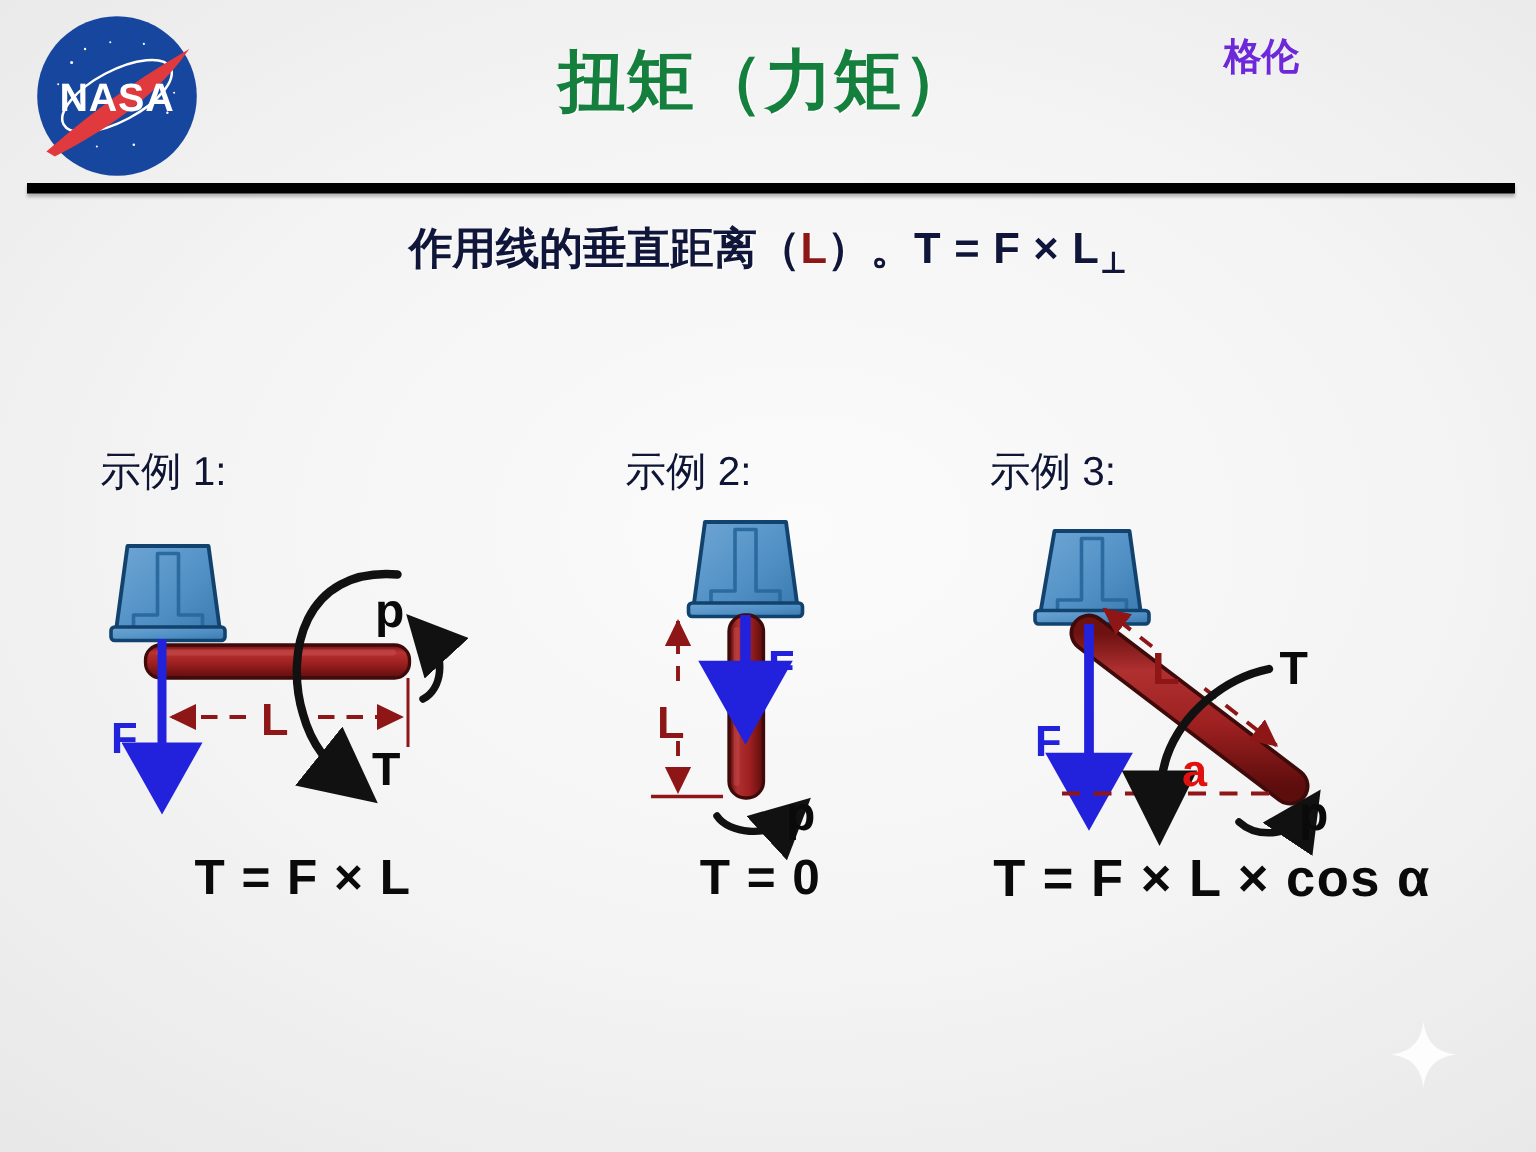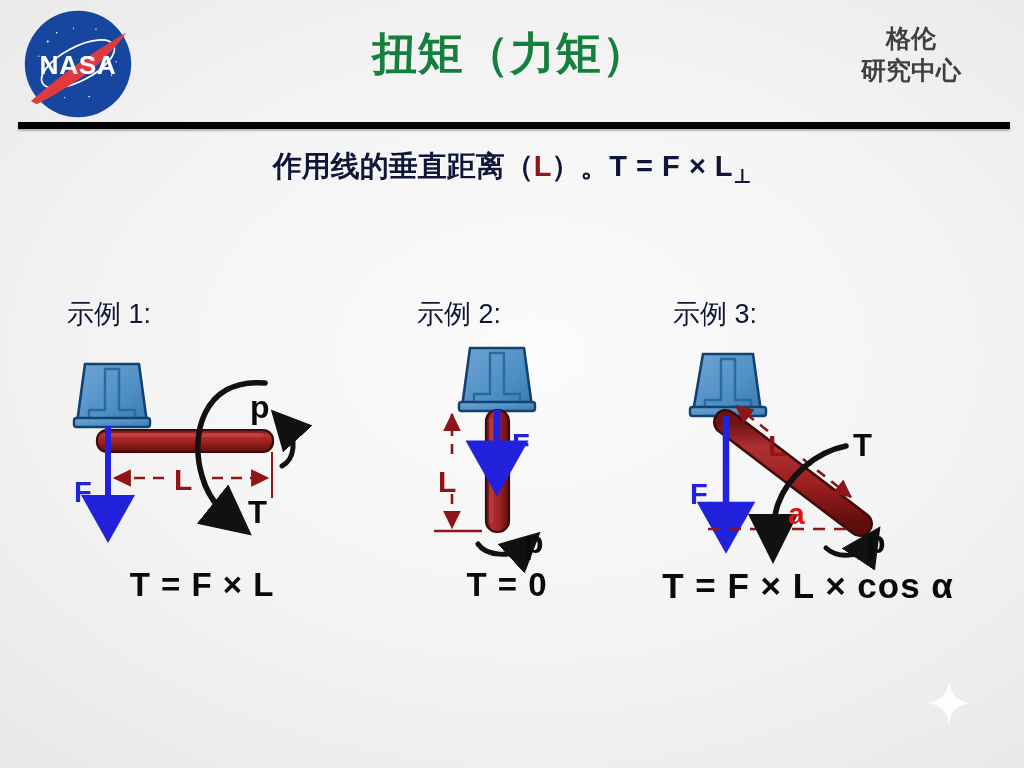--- a/index.html
+++ b/index.html
@@ -24,23 +24,23 @@
   }
   #slide-title {
     position: absolute; left: 160px; top: 24px; width: 700px;
     text-align: center;
     font-size: 45px; font-weight: bold; letter-spacing: 1px;
     color: #15803d;
     text-shadow: 1px 1px 0 rgba(255,255,255,0.85);
   }
   #center-name {
     position: absolute; right: 18px; top: 22px; width: 190px;
-    text-align: center;
+    text-align: left;
     font-size: 25px; font-weight: bold; line-height: 1.28;
-    color: #404040;
+    color: #6d28d9;
   }
   #header-rule {
     position: absolute; left: 18px; top: 122px; width: 992px; height: 7px;
     background: #000;
     box-shadow: 0 2px 2px rgba(0,0,0,0.25);
   }
 
   
   #statement {
     position: absolute; left: 62px; top: 144px; width: 900px;
@@ -62,21 +62,21 @@
   #example-3 { left: 648px; width: 320px; }
 
   .ex-label {
     position: absolute; top: 0;
     font-size: 27px; font-weight: normal; color: #0f1535;
     text-shadow: 1px 1px 0 rgba(255,255,255,0.7);
     white-space: nowrap;
   }
   #example-1 .ex-label { left: 15px; }
   #example-2 .ex-label { left: 18px; margin-left: 17px; }
-  #example-3 .ex-label { left: 25px; text-align: center; }
+  #example-3 .ex-label { left: 12px; text-align: center; }
 
   .ex-figure { position: absolute; top: 30px; left: 0; }
 
   .ex-formula {
     position: absolute; top: 270px; width: 100%;
     text-align: center;
     font-size: 33px; font-weight: bold; color: #0a0a0a;
     letter-spacing: 1px;
     white-space: nowrap;
   }
@@ -115,21 +115,20 @@
 
     <path d="M16 166 C 60 128, 110 88, 186 44 C 150 96, 96 136, 26 172 Z" fill="#e03a3e"></path>
 
     <text x="100" y="118" text-anchor="middle" font-family="Liberation Sans, sans-serif" font-size="47" font-weight="bold" fill="#ffffff" letter-spacing="1">NASA</text>
   </svg>
 
   <div id="slide-title">扭矩（力矩）</div>
 
   <div id="center-name">
     <div>格伦</div>
-    <div>研究中心</div>
   </div>
 
   <div id="header-rule"></div>
 </div>
 
 <div id="statement">
   <div>
     <span>作用线的垂直距离（</span><span class="hl">L</span><span>）。</span><span class="formula-inline">T = F × L</span><span class="perp">⊥</span>
   </div>
 </div>

